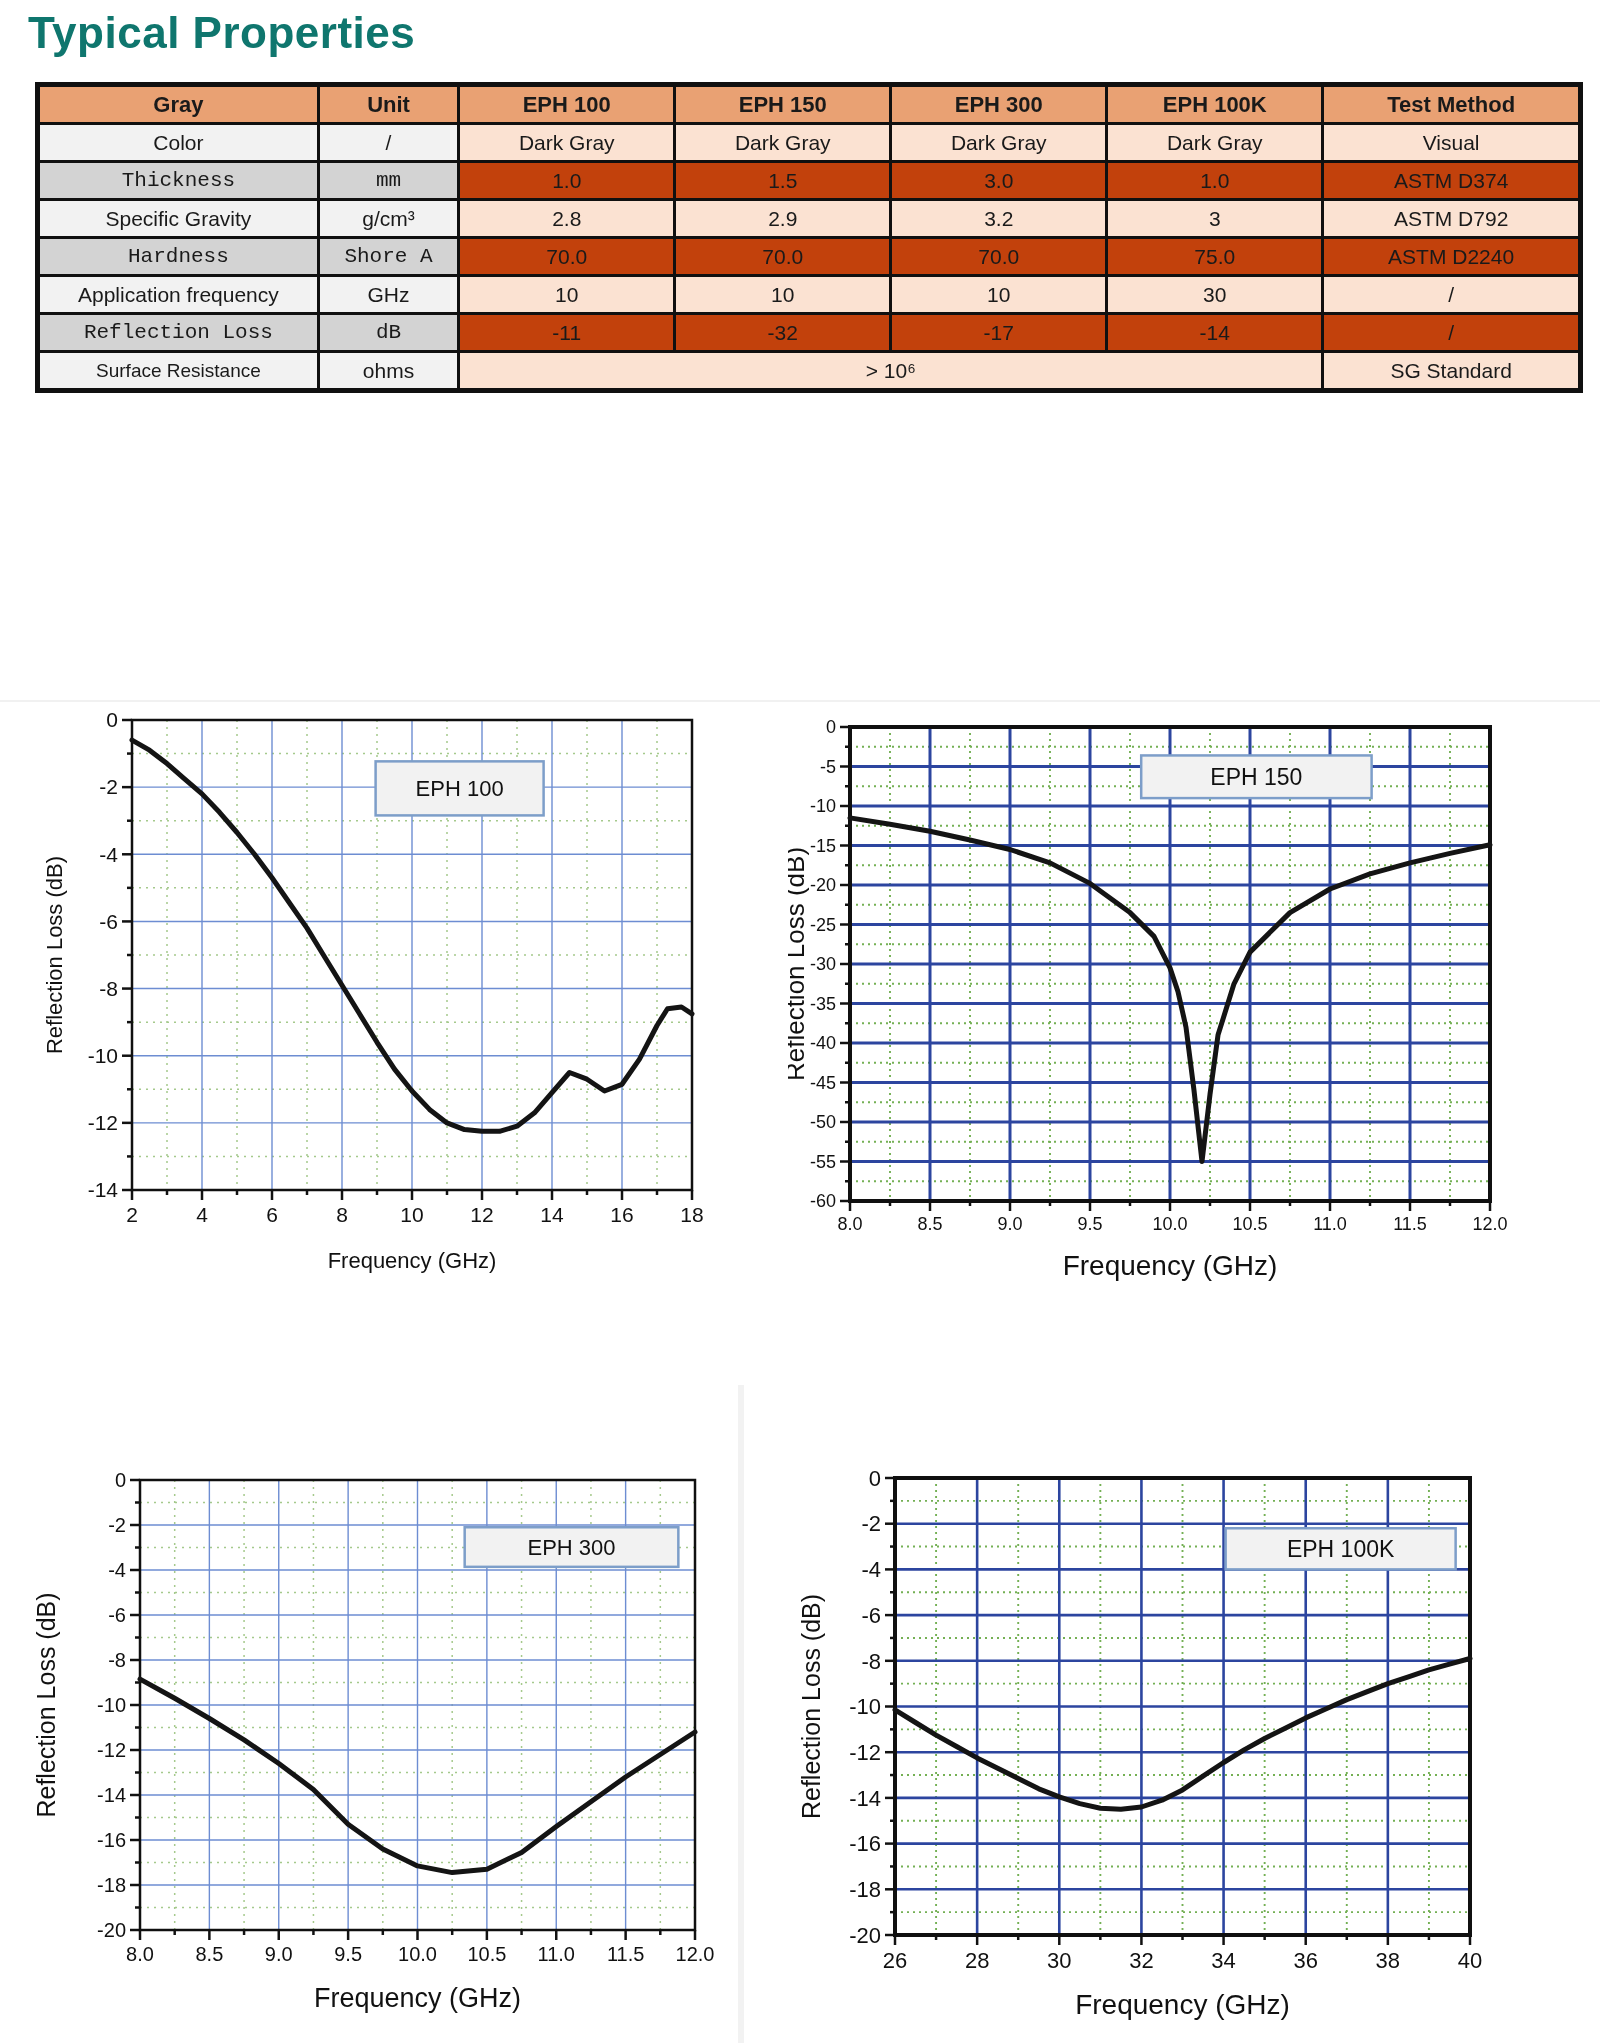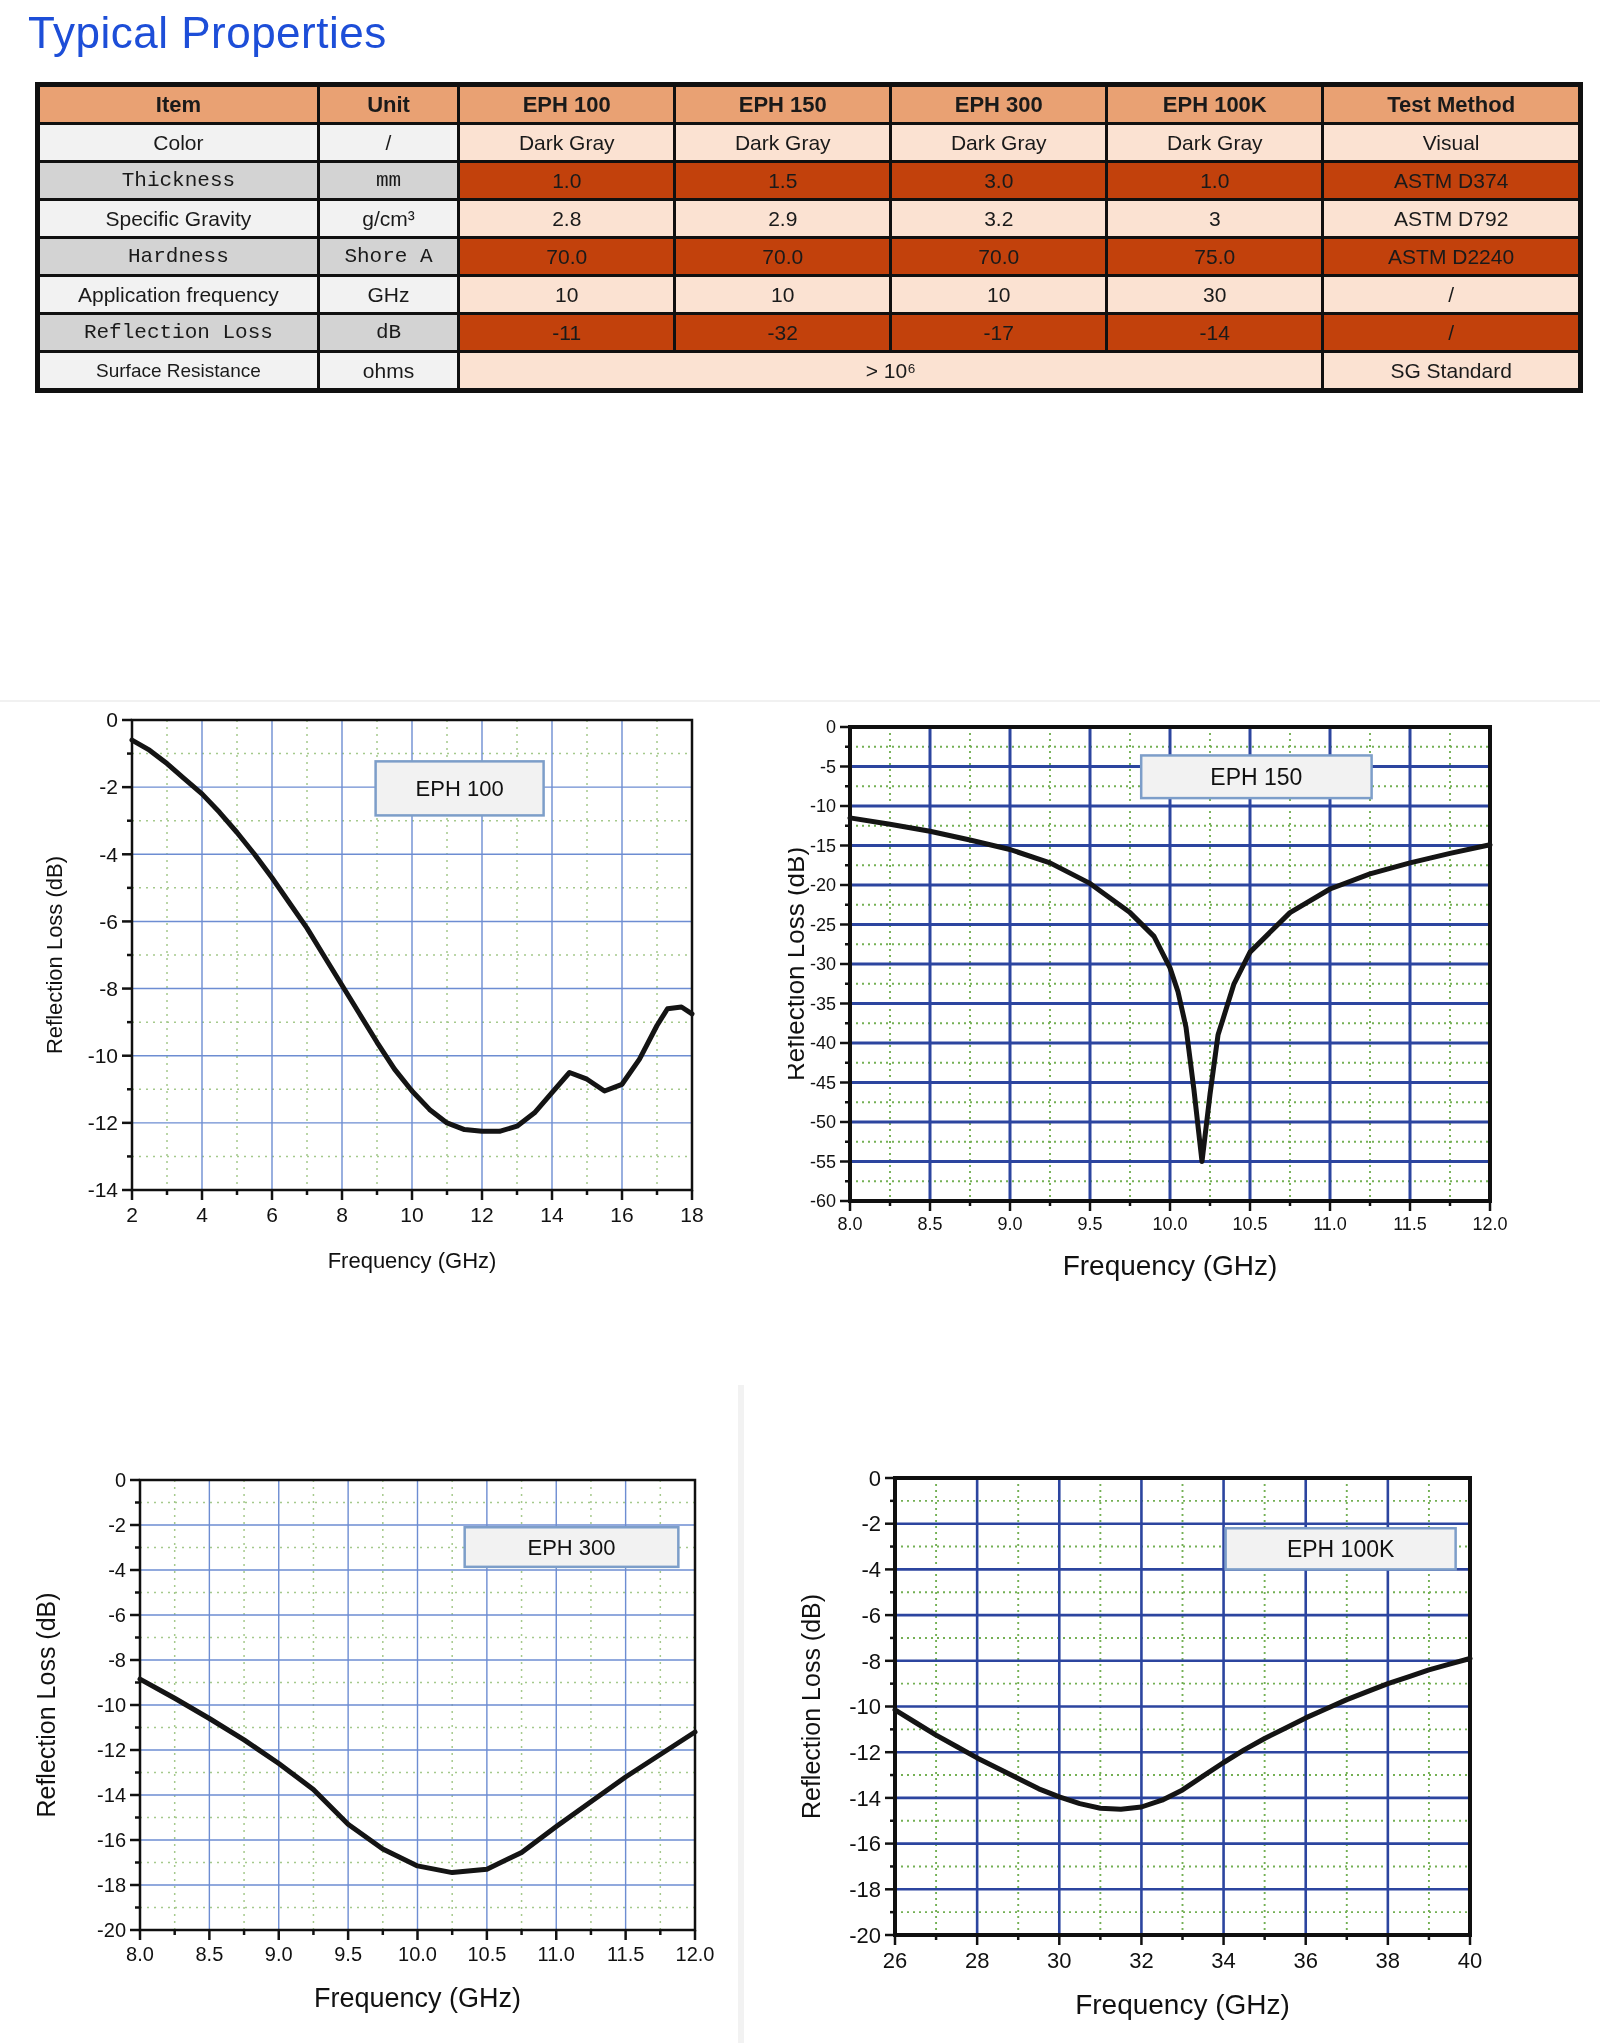--- a/index.html
+++ b/index.html
@@ -1,17 +1,17 @@
 <!DOCTYPE html>
 <html><head>
 <meta charset="utf-8">
 <style>
   html,body{margin:0;padding:0;background:#ffffff;}
   body{width:1600px;height:2043px;position:relative;font-family:"Liberation Sans",sans-serif;color:#1a1a1a;overflow:hidden;}
-  .page-title{position:absolute;left:28px;top:8px;font-size:44px;font-weight:normal;letter-spacing:0.5px;color:#1d4ed8;}
+  .page-title{position:absolute;left:28px;top:8px;font-size:44px;font-weight:bold;letter-spacing:0.5px;color:#0f766e;}
   
   .tbl-wrap{position:absolute;left:35px;top:82px;width:1548px;}
   table.props{border-collapse:collapse;width:100%;table-layout:fixed;border:5px solid #101010;}
   table.props th,table.props td{border:3px solid #101010;text-align:center;vertical-align:middle;height:33px;padding:1px 4px;font-size:21px;overflow:hidden;white-space:nowrap;}
   table.props th{background:#e9a173;font-weight:bold;font-size:22px;}
   tr.lt .c-item{background:#f2f2f2;margin-top:12px;}
   tr.lt .c-val{background:#fbe2d2;}
   tr.dk .c-item{background:#d3d3d3;font-family:Liberation Mono, monospace;}
   tr.dk .c-val{background:#c2410c;}
   table.props tr:last-child .c-item:first-child{font-size:19px;}
@@ -31,21 +31,21 @@
       <col style="width:18.2%">
         <col style="width:9.1%">
         <col style="width:14%">
         <col style="width:14%">
       <col style="width:14%">
         <col style="width:14%">
         <col style="width:16.7%">
     </colgroup>
     <thead>
         <tr>
-          <th>Item</th>
+          <th>Gray</th>
           <th>Unit</th>
           <th>EPH 100</th>
           <th>EPH 150</th>
           <th>EPH 300</th>
           <th>EPH 100K</th>
           <th>Test Method</th>
         </tr>
       </thead>
     <tbody>
         <tr class="lt">

